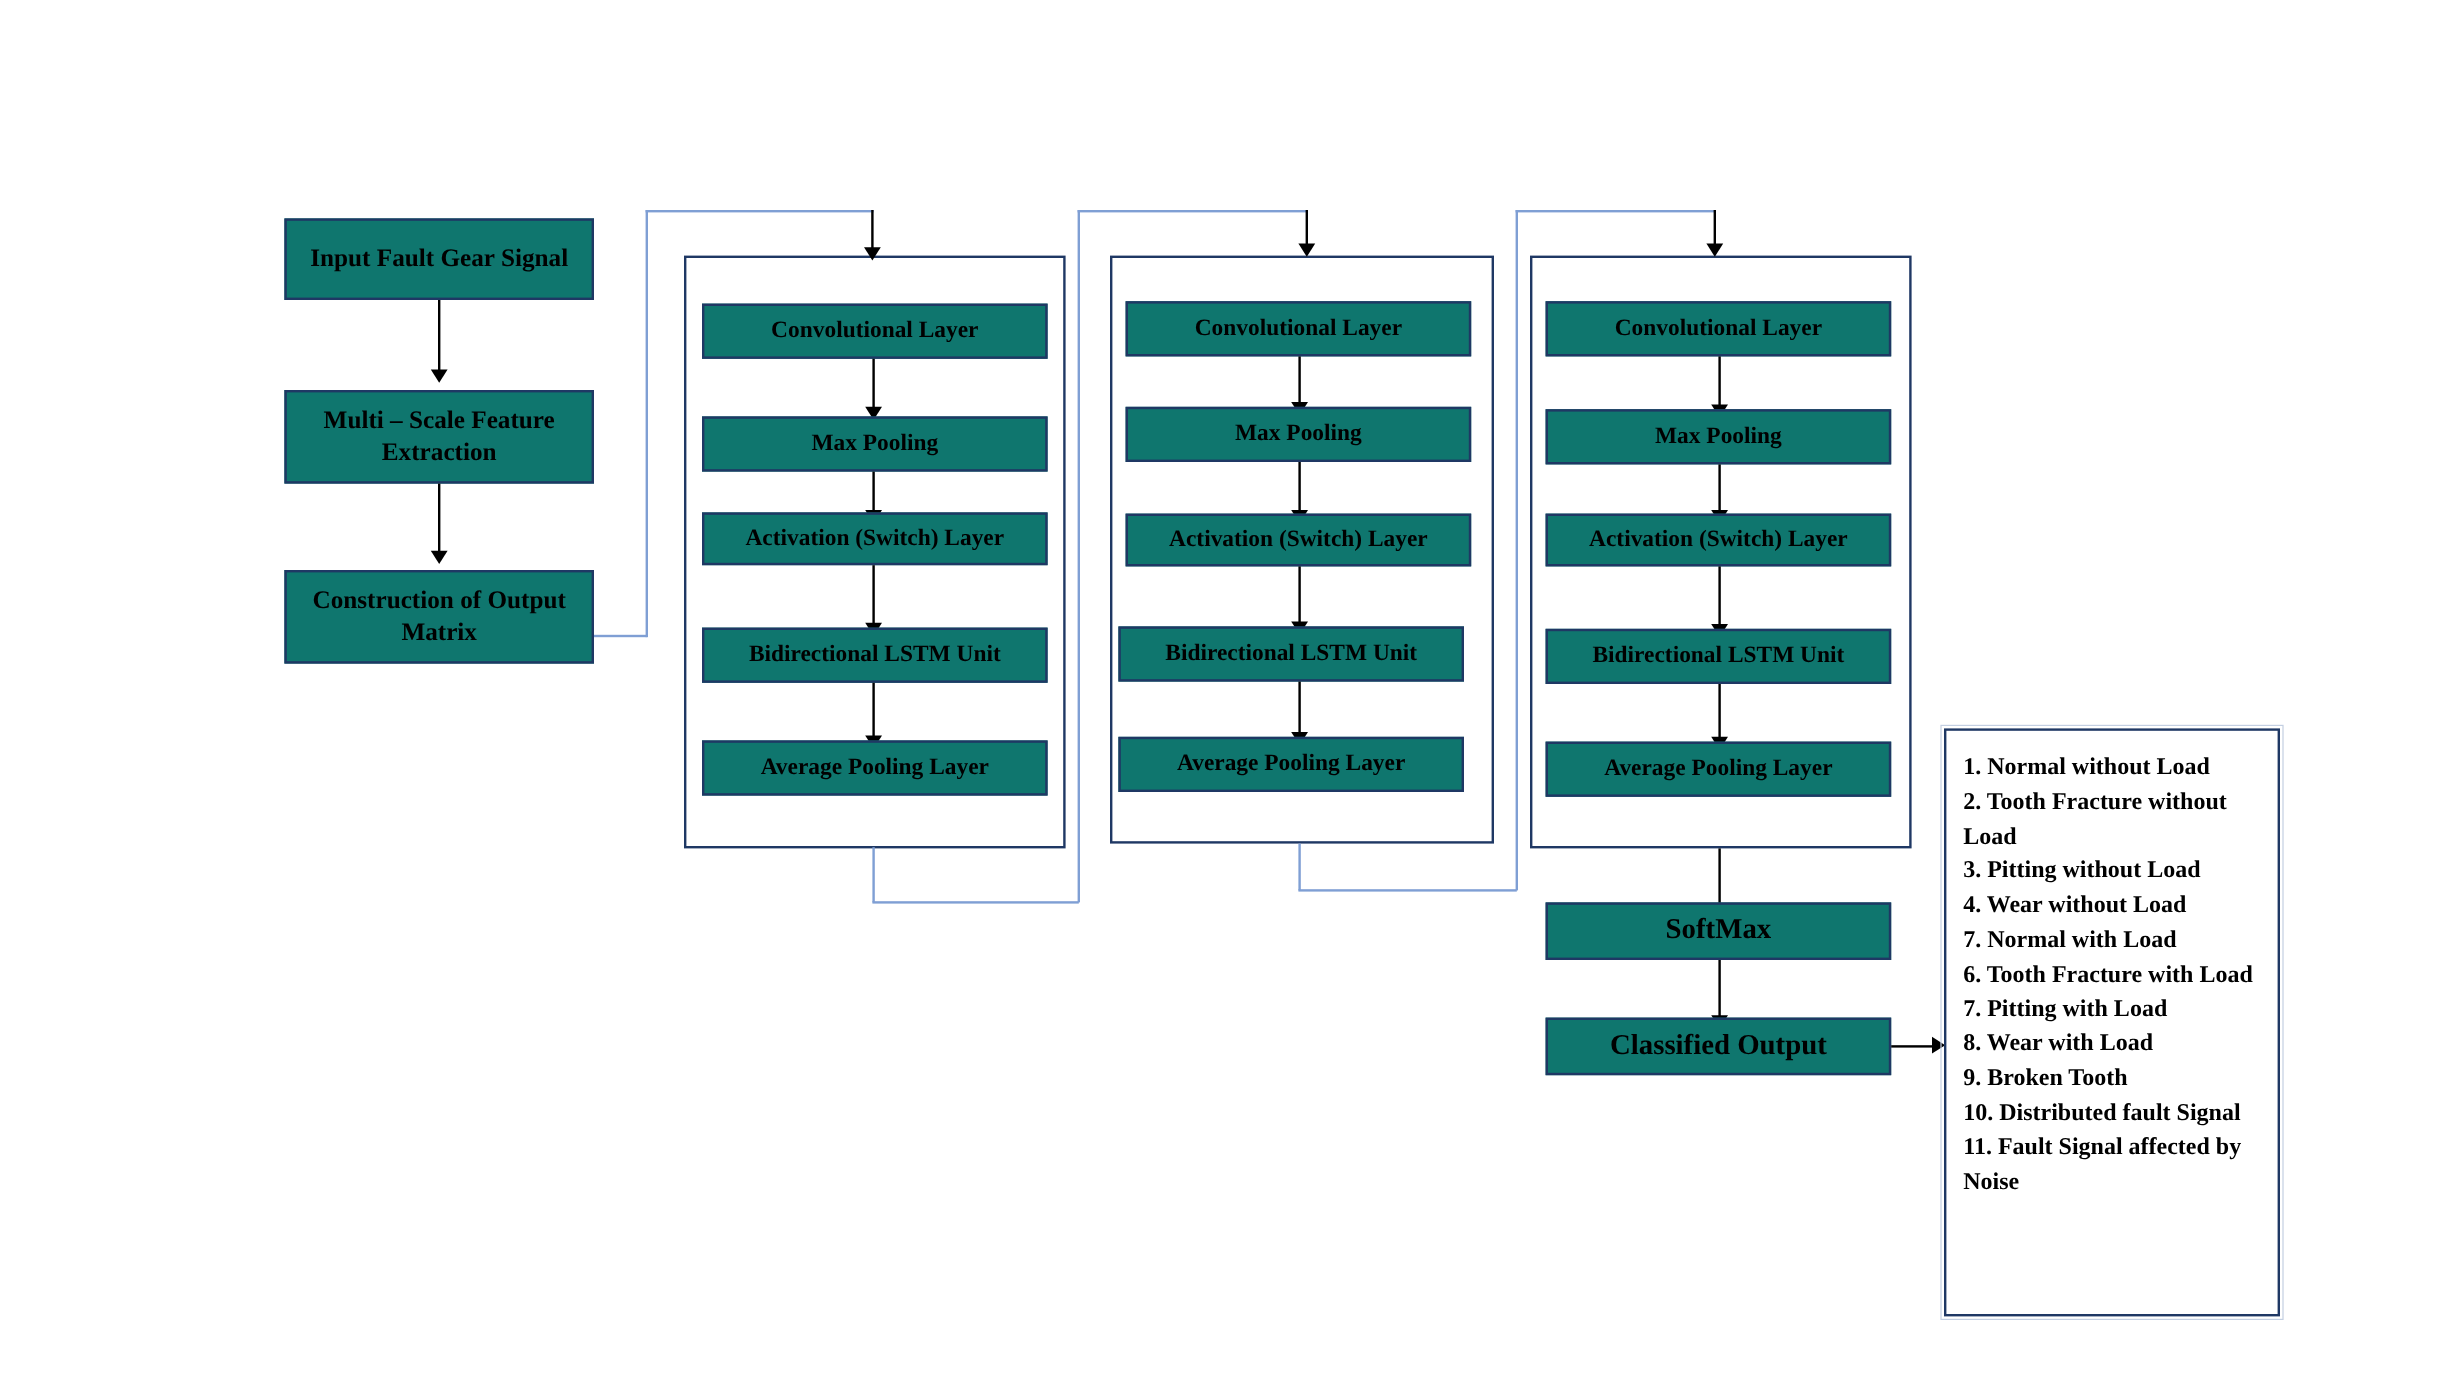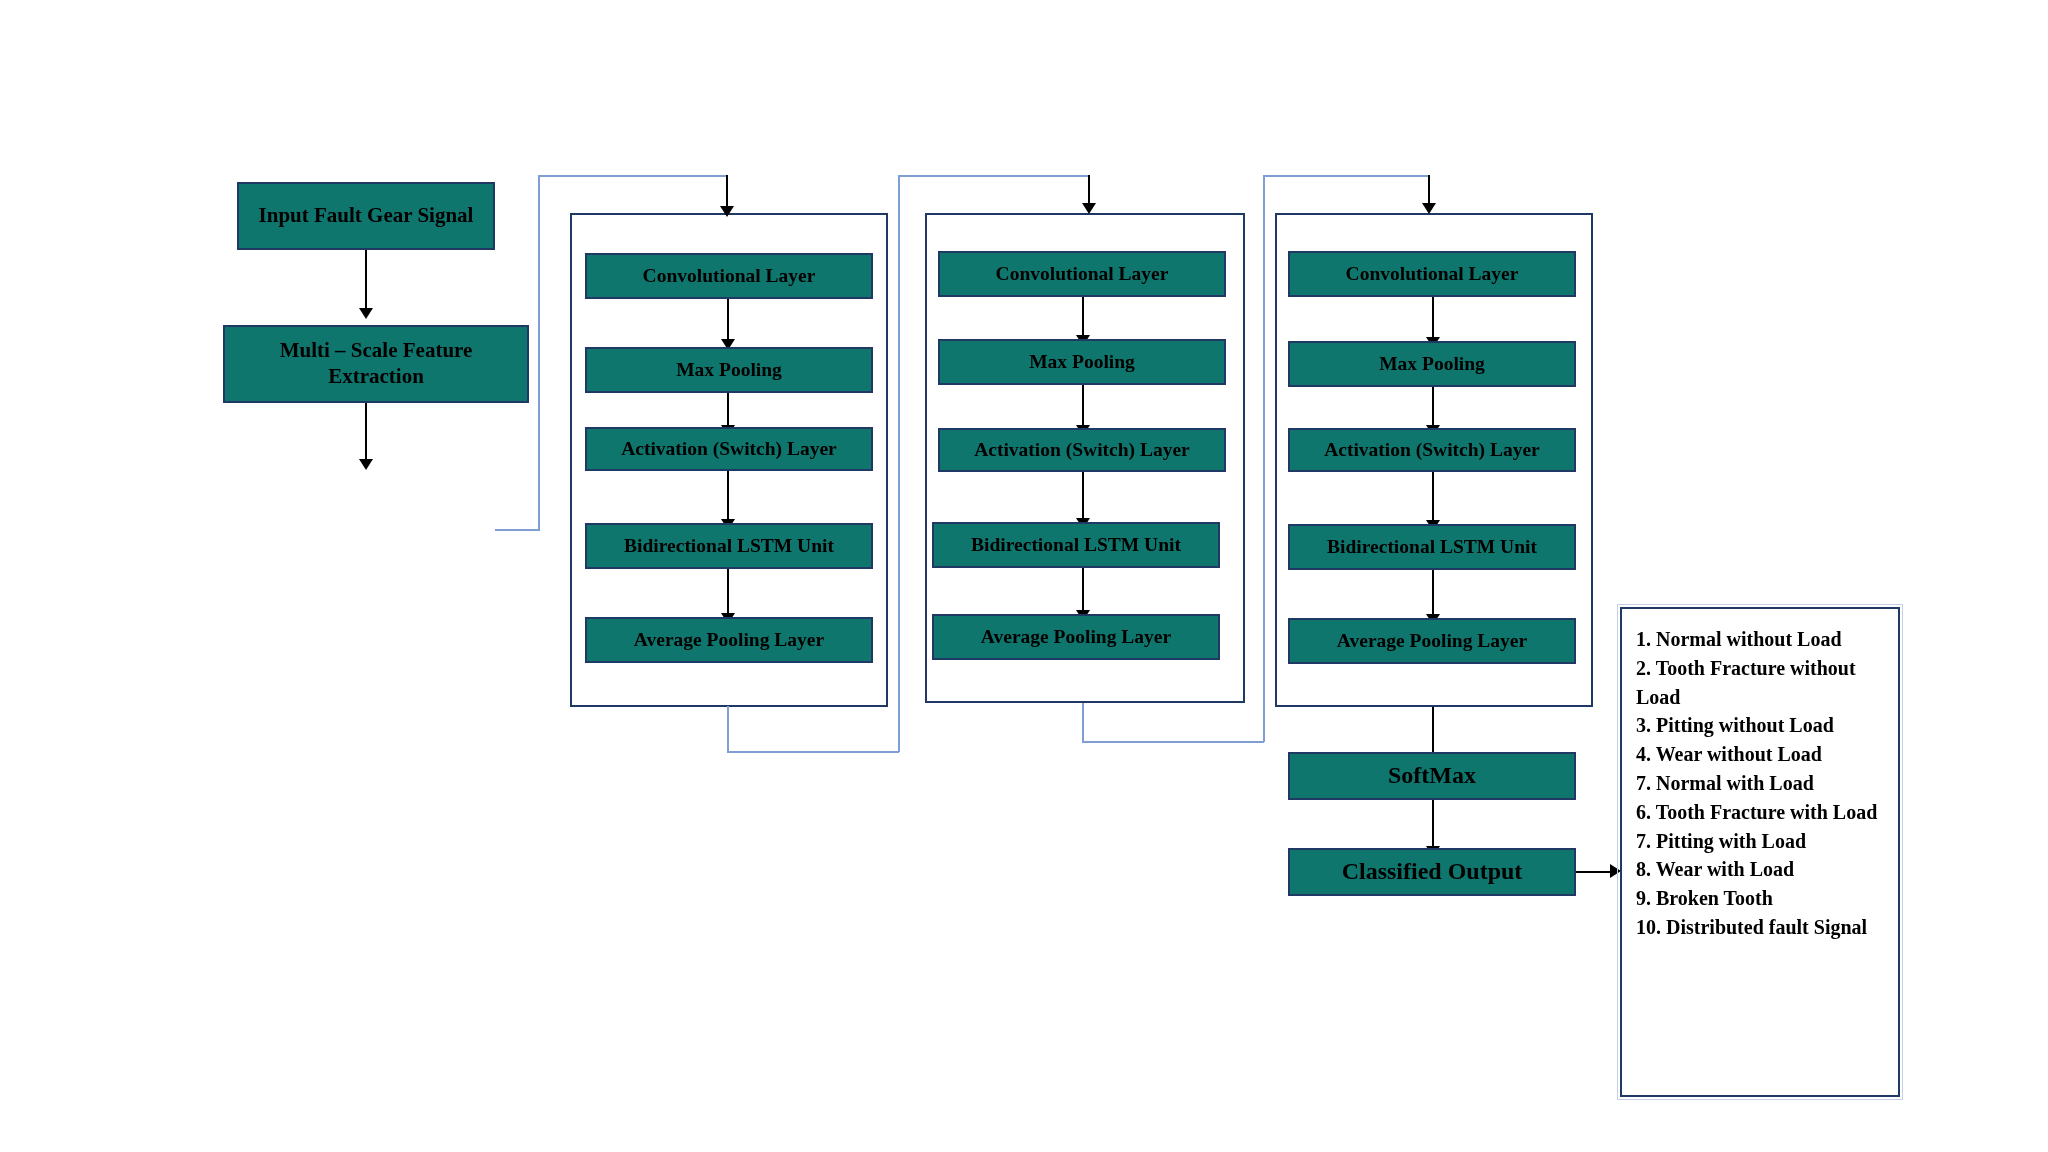--- a/index.html
+++ b/index.html
@@ -113,27 +113,30 @@
 
 <div id="canvas">
 
   <div class="box stage" style="left:237px; top:182px; width:258px; height:68px;">
     <span>Input Fault Gear Signal</span>
   </div>
 
   <div class="vline" style="left:365px; top:250px; height:60px;"></div>
   <div class="arrow-down" style="left:359px; top:308px;"></div>
 
-  <div class="box stage" style="left:223px; top:325px; width:306px; height:78px;">
+  <div class="box stage" style="left:237px; top:325px; width:258px; height:78px;">
     <span>Multi – Scale Feature Extraction</span>
   </div>
 
   <div class="vline" style="left:365px; top:403px; height:58px;"></div>
   <div class="arrow-down" style="left:359px; top:459px;"></div>
 
+  <div class="box stage" style="left:237px; top:475px; width:258px; height:78px;">
+    <span>Construction of Output Matrix</span>
+  </div>
 
   <div class="bl-h" style="left:495px; top:529px; width:44px;"></div>
   <div class="bl-v" style="left:538px; top:175px; height:356px;"></div>
   <div class="bl-h" style="left:538px; top:175px; width:190px;"></div>
 
   <div class="cnn-container" style="left:570px; top:213px; width:318px; height:494px;"></div>
 
   <div class="vline" style="left:726px; top:175px; height:36px;"></div>
   <div class="arrow-down" style="left:720px; top:206px;"></div>
 
@@ -262,15 +265,16 @@
     <div class="cl-item">1. Normal without Load</div>
     <div class="cl-item">2. Tooth Fracture without Load</div>
     <div class="cl-item">3. Pitting without Load</div>
     <div class="cl-item">4. Wear without Load</div>
     <div class="cl-item">7. Normal with Load</div>
     <div class="cl-item">6. Tooth Fracture with Load</div>
     <div class="cl-item">7. Pitting with Load</div>
     <div class="cl-item">8. Wear with Load</div>
     <div class="cl-item">9. Broken Tooth</div>
     <div class="cl-item">10. Distributed fault Signal</div>
+    <div class="cl-item">11. Fault Signal affected by Noise</div>
   </div>
 
 </div>
 
 </body></html>

